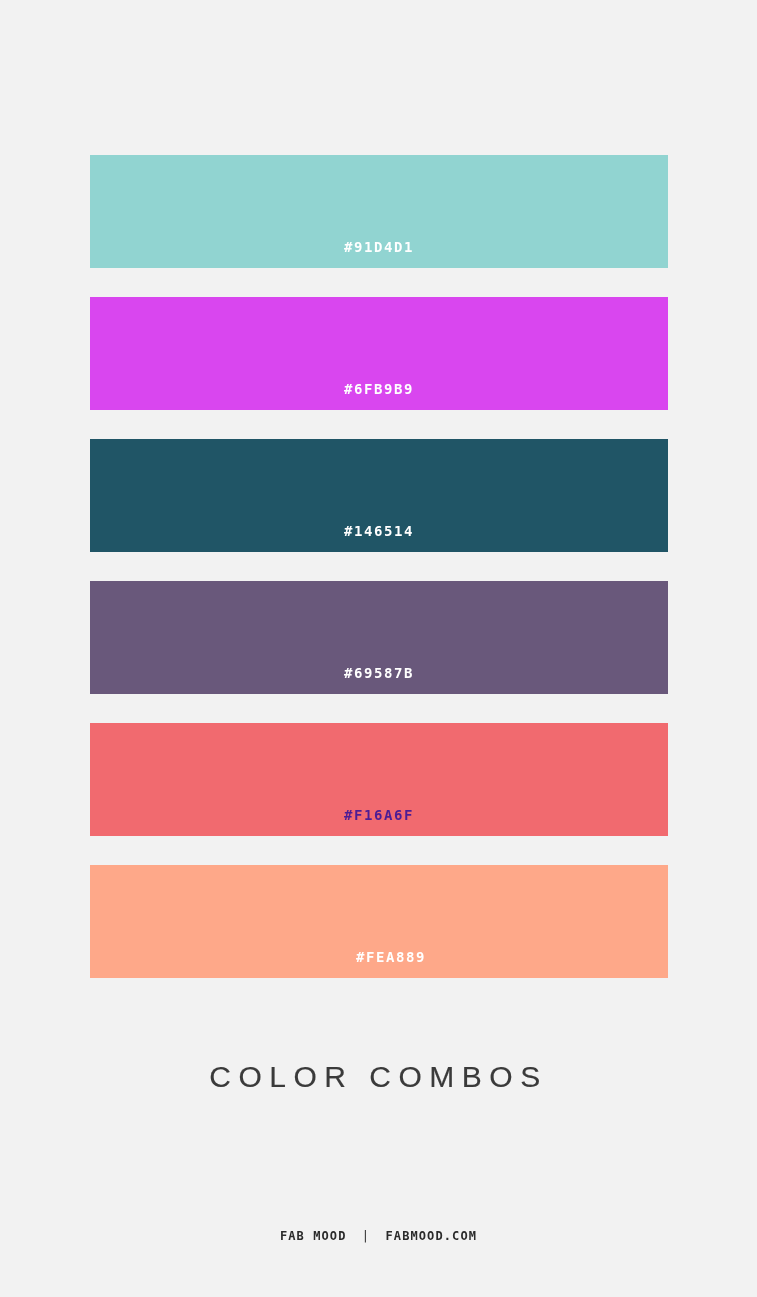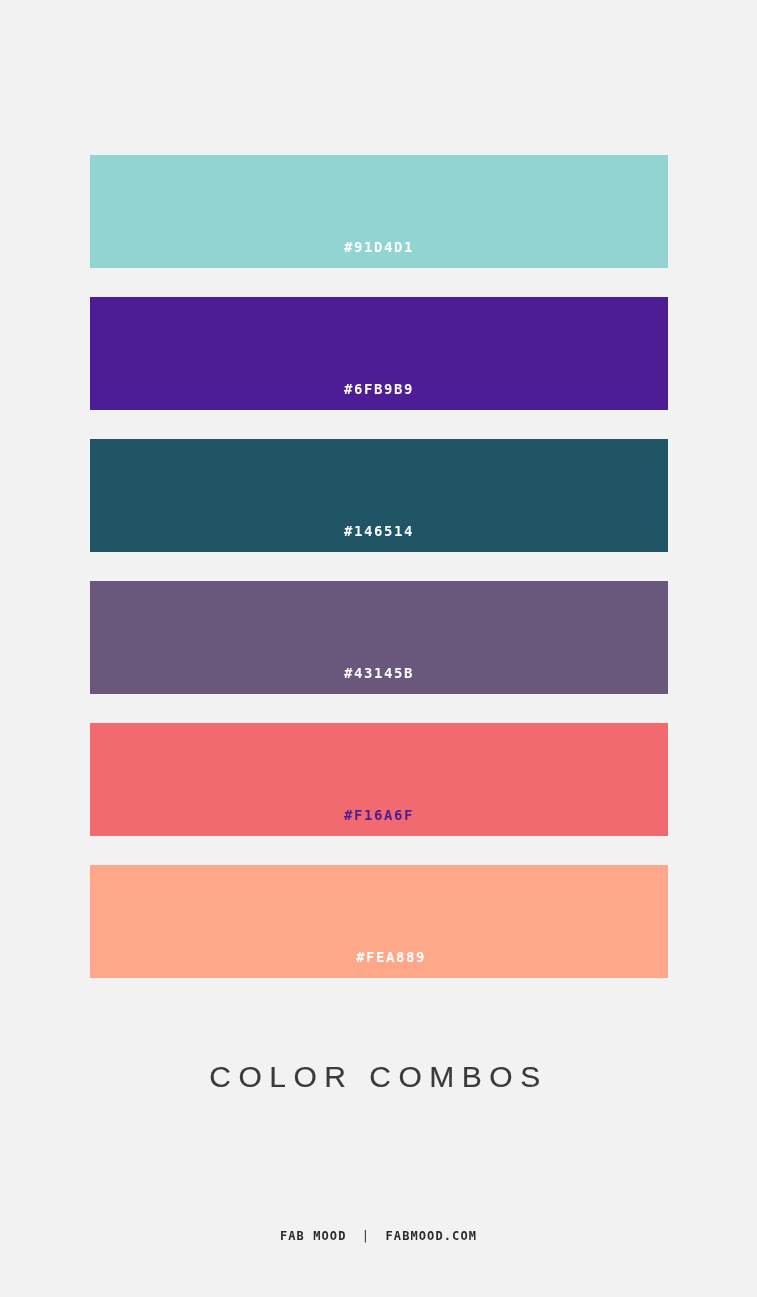--- a/index.html
+++ b/index.html
@@ -104,30 +104,30 @@
 <body style="background: rgb(242, 242, 242);">
 
 <div class="page">
 
   <div class="swatch-stack">
 
     <div class="swatch" style="background: rgb(145, 212, 209);">
       <span class="swatch-label" style="color: rgb(255, 255, 255);">#91D4D1</span>
     </div>
 
-    <div class="swatch" style="background: #4c1d95;">
+    <div class="swatch" style="background: #d946ef;">
       <span class="swatch-label" style="color: rgb(255, 255, 255);">#6FB9B9</span>
     </div>
 
     <div class="swatch" style="background: rgb(32, 85, 102);">
       <span class="swatch-label" style="color: rgb(255, 255, 255);">#146514</span>
     </div>
 
     <div class="swatch" style="background: rgb(105, 88, 123);">
-      <span class="swatch-label" style="color: rgb(255, 255, 255);">#43145B</span>
+      <span class="swatch-label" style="color: rgb(255, 255, 255);">#69587B</span>
     </div>
 
     <div class="swatch" style="background: rgb(241, 106, 111);">
       <span class="swatch-label" style="color: #4c1d95;">#F16A6F</span>
     </div>
 
     <div class="swatch" style="background: rgb(254, 168, 137); padding-left: 24px;">
       <span class="swatch-label" style="color: rgb(255, 255, 255);">#FEA889</span>
     </div>
 

